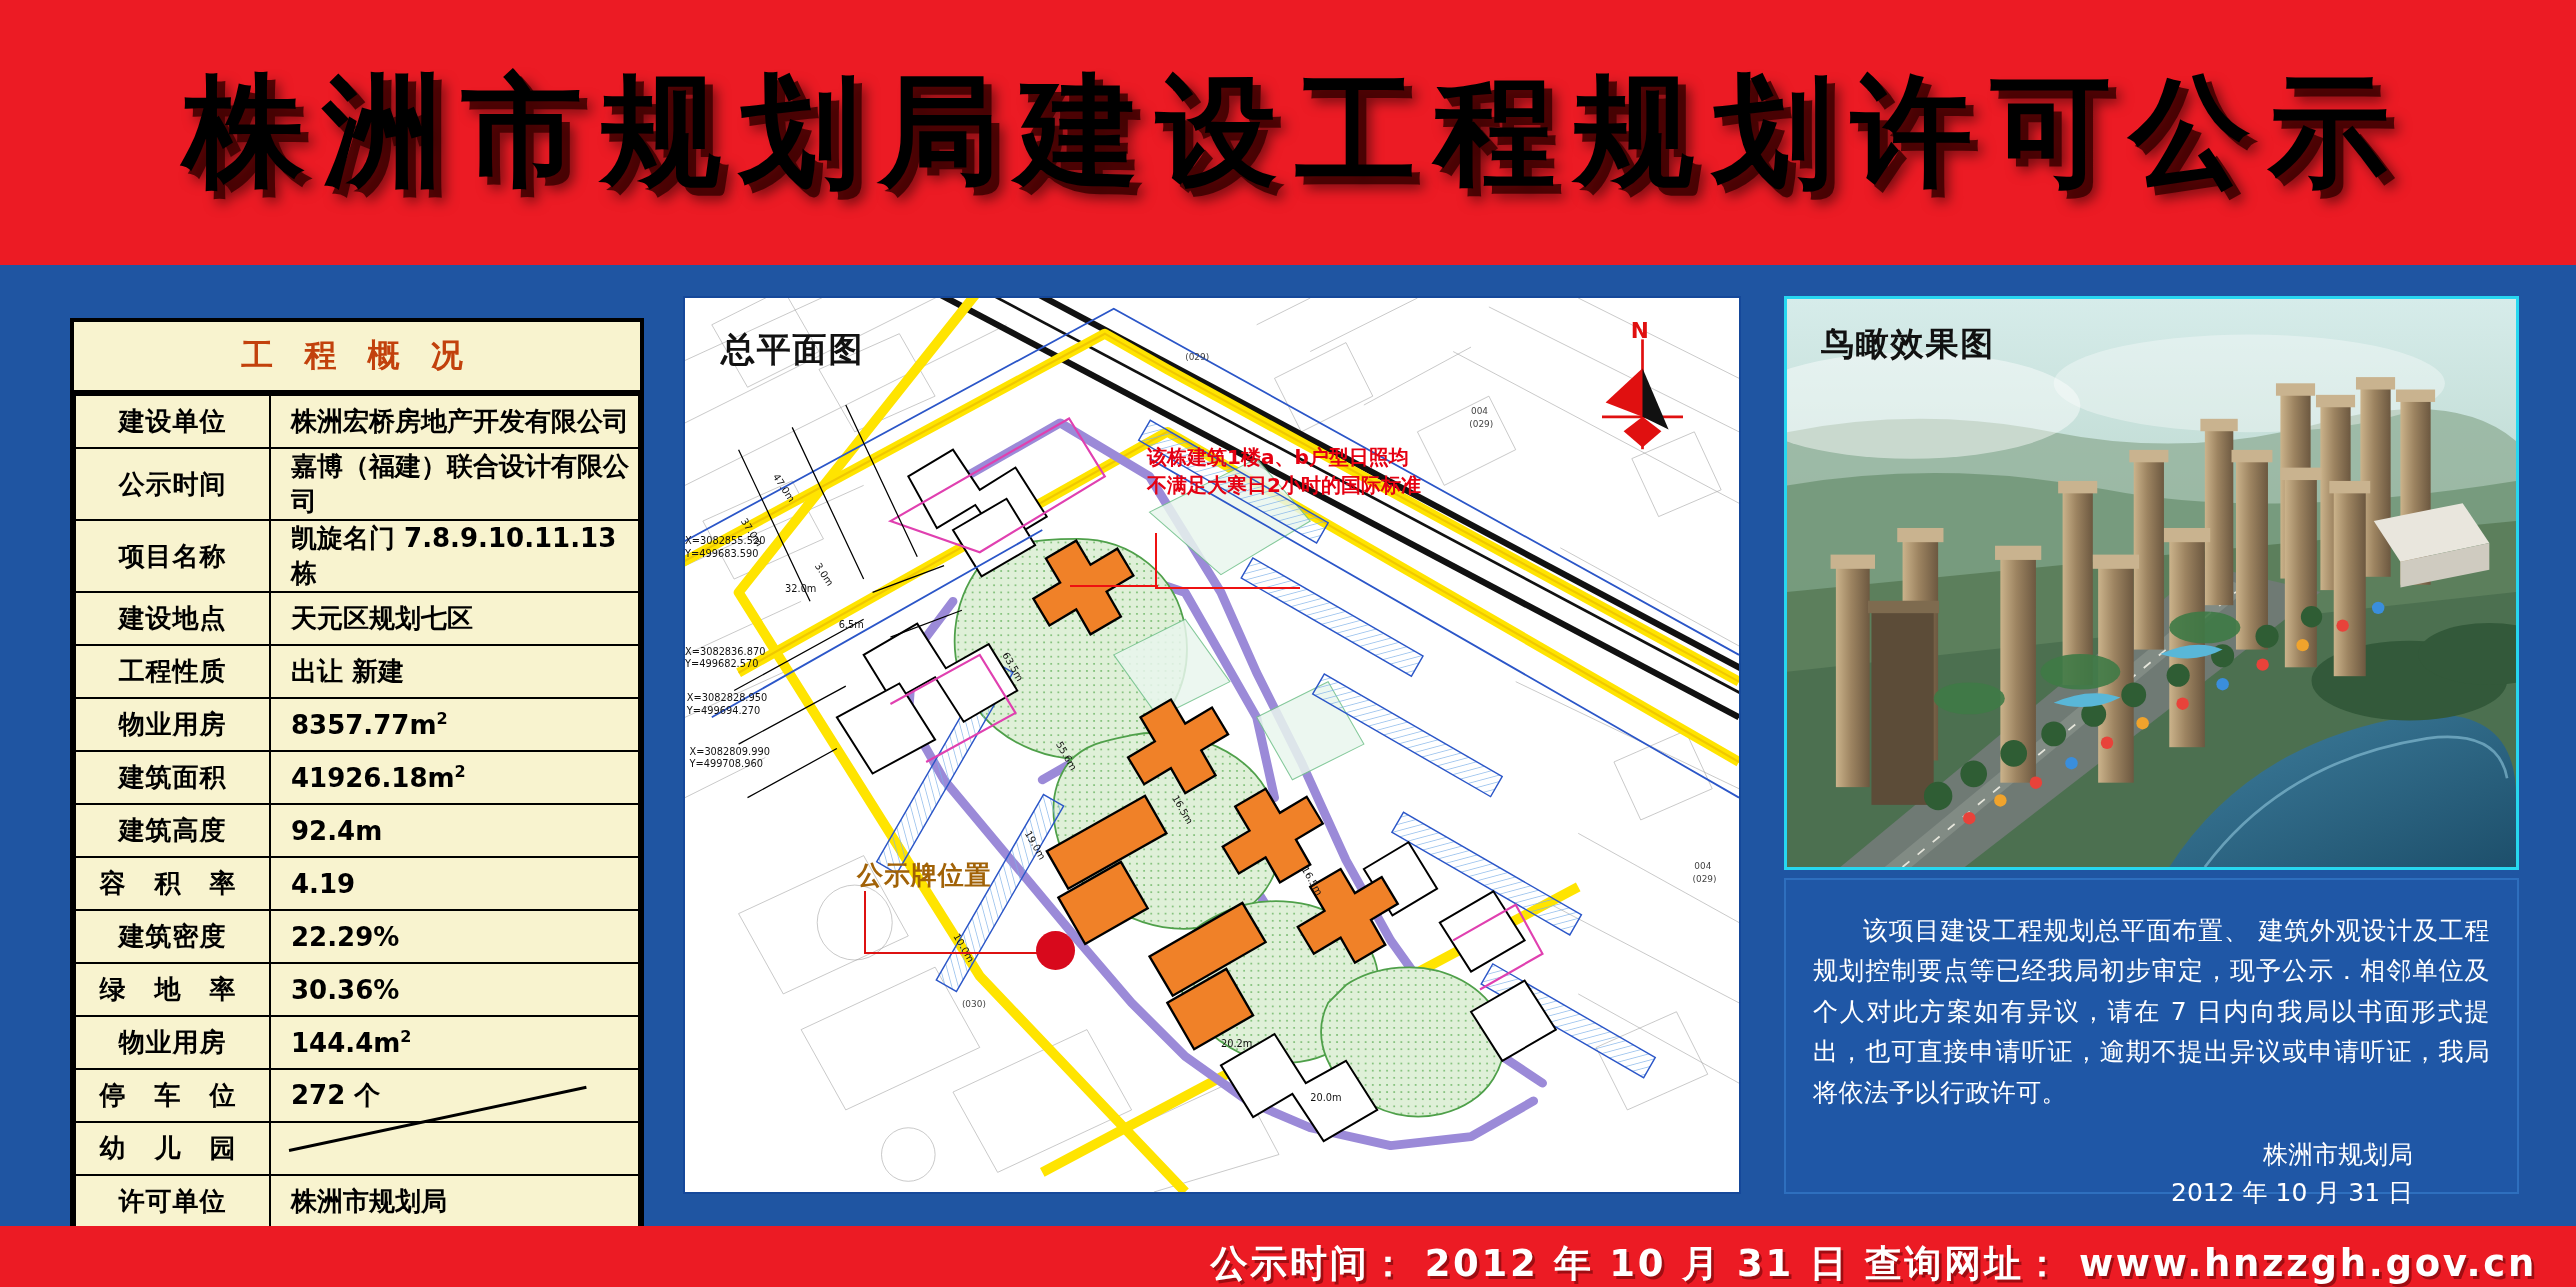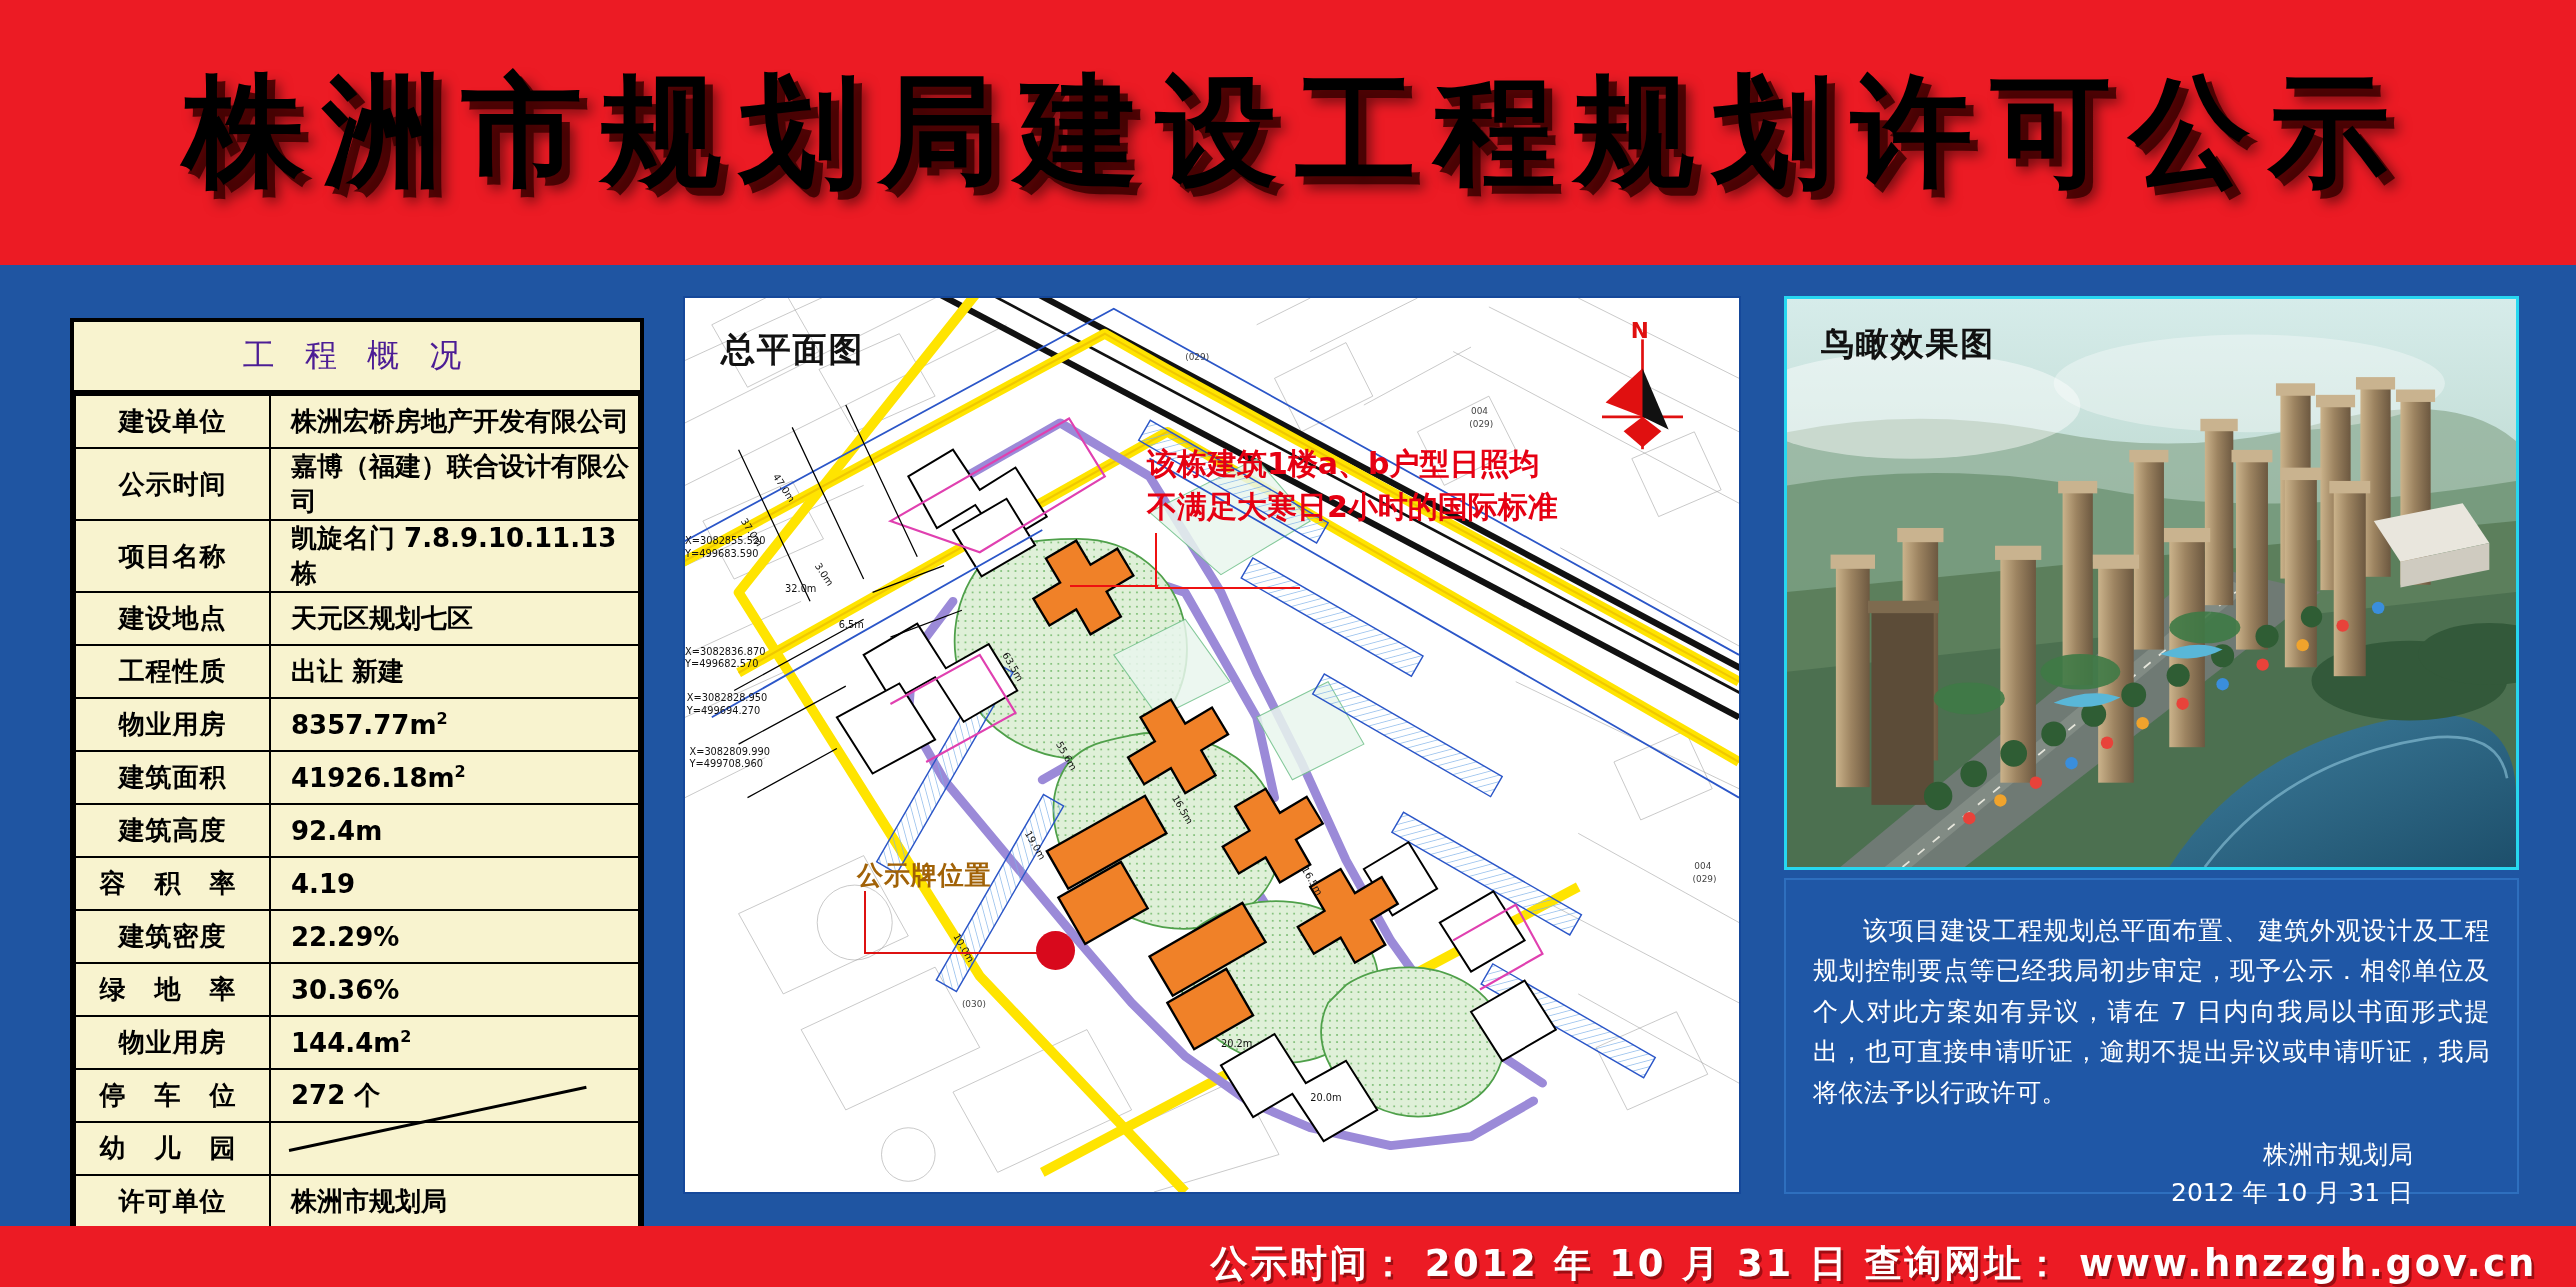--- a/index.html
+++ b/index.html
@@ -45,21 +45,21 @@
     border:4.5px solid #000;
     background:#f8f3cf;
     box-sizing:border-box;
   }
   .info-title-row{
     border-bottom:4.5px solid #000;
     height:68px;display:flex;align-items:center;justify-content:center;
     background:#f8f3cf;
   }
   .info-title{
-    color:#4c1d95;font-size:32px;font-weight:normal;letter-spacing:10px;
+    color:#c2410c;font-size:32px;font-weight:bold;letter-spacing:10px;
   }
   table.info{border-collapse:collapse;width:100%;table-layout:fixed;}
   table.info td{
     border:2.7px solid #000;
     height:53px;
     background:#f8f3cf;
     font-size:26px;
     color:#000;
     font-weight:bold;
     padding:0 7.2px;
@@ -81,21 +81,21 @@
     position:absolute;left:683px;top:296px;width:1058px;height:898px;
     background:#ffffff;border:2.7px solid #15489a;box-sizing:border-box;
     overflow:hidden;
   }
   .plan-label{
     position:absolute;left:36px;top:29px;font-size:34px;font-weight:bold;color:#111;z-index:9;
     letter-spacing:1.8px;
   }
   .plan-note{
     position:absolute;left:462px;top:145px;z-index:9;
-    color:#e60012;font-size:30px;font-weight:bold;line-height:1.42;white-space:nowrap;
+    color:#e60012;font-size:20px;font-weight:bold;line-height:1.42;white-space:nowrap;
   }
   .note-leader{
     position:absolute;z-index:8;border-left:2.7px solid #e11;border-bottom:2.7px solid #e11;
     left:470px;top:235px;width:143px;height:54px;
   }
   .note-leader2{
     position:absolute;z-index:8;border-top:2.7px solid #e11;
     left:385px;top:287px;width:88px;height:0;
   }
   .sign-label{

